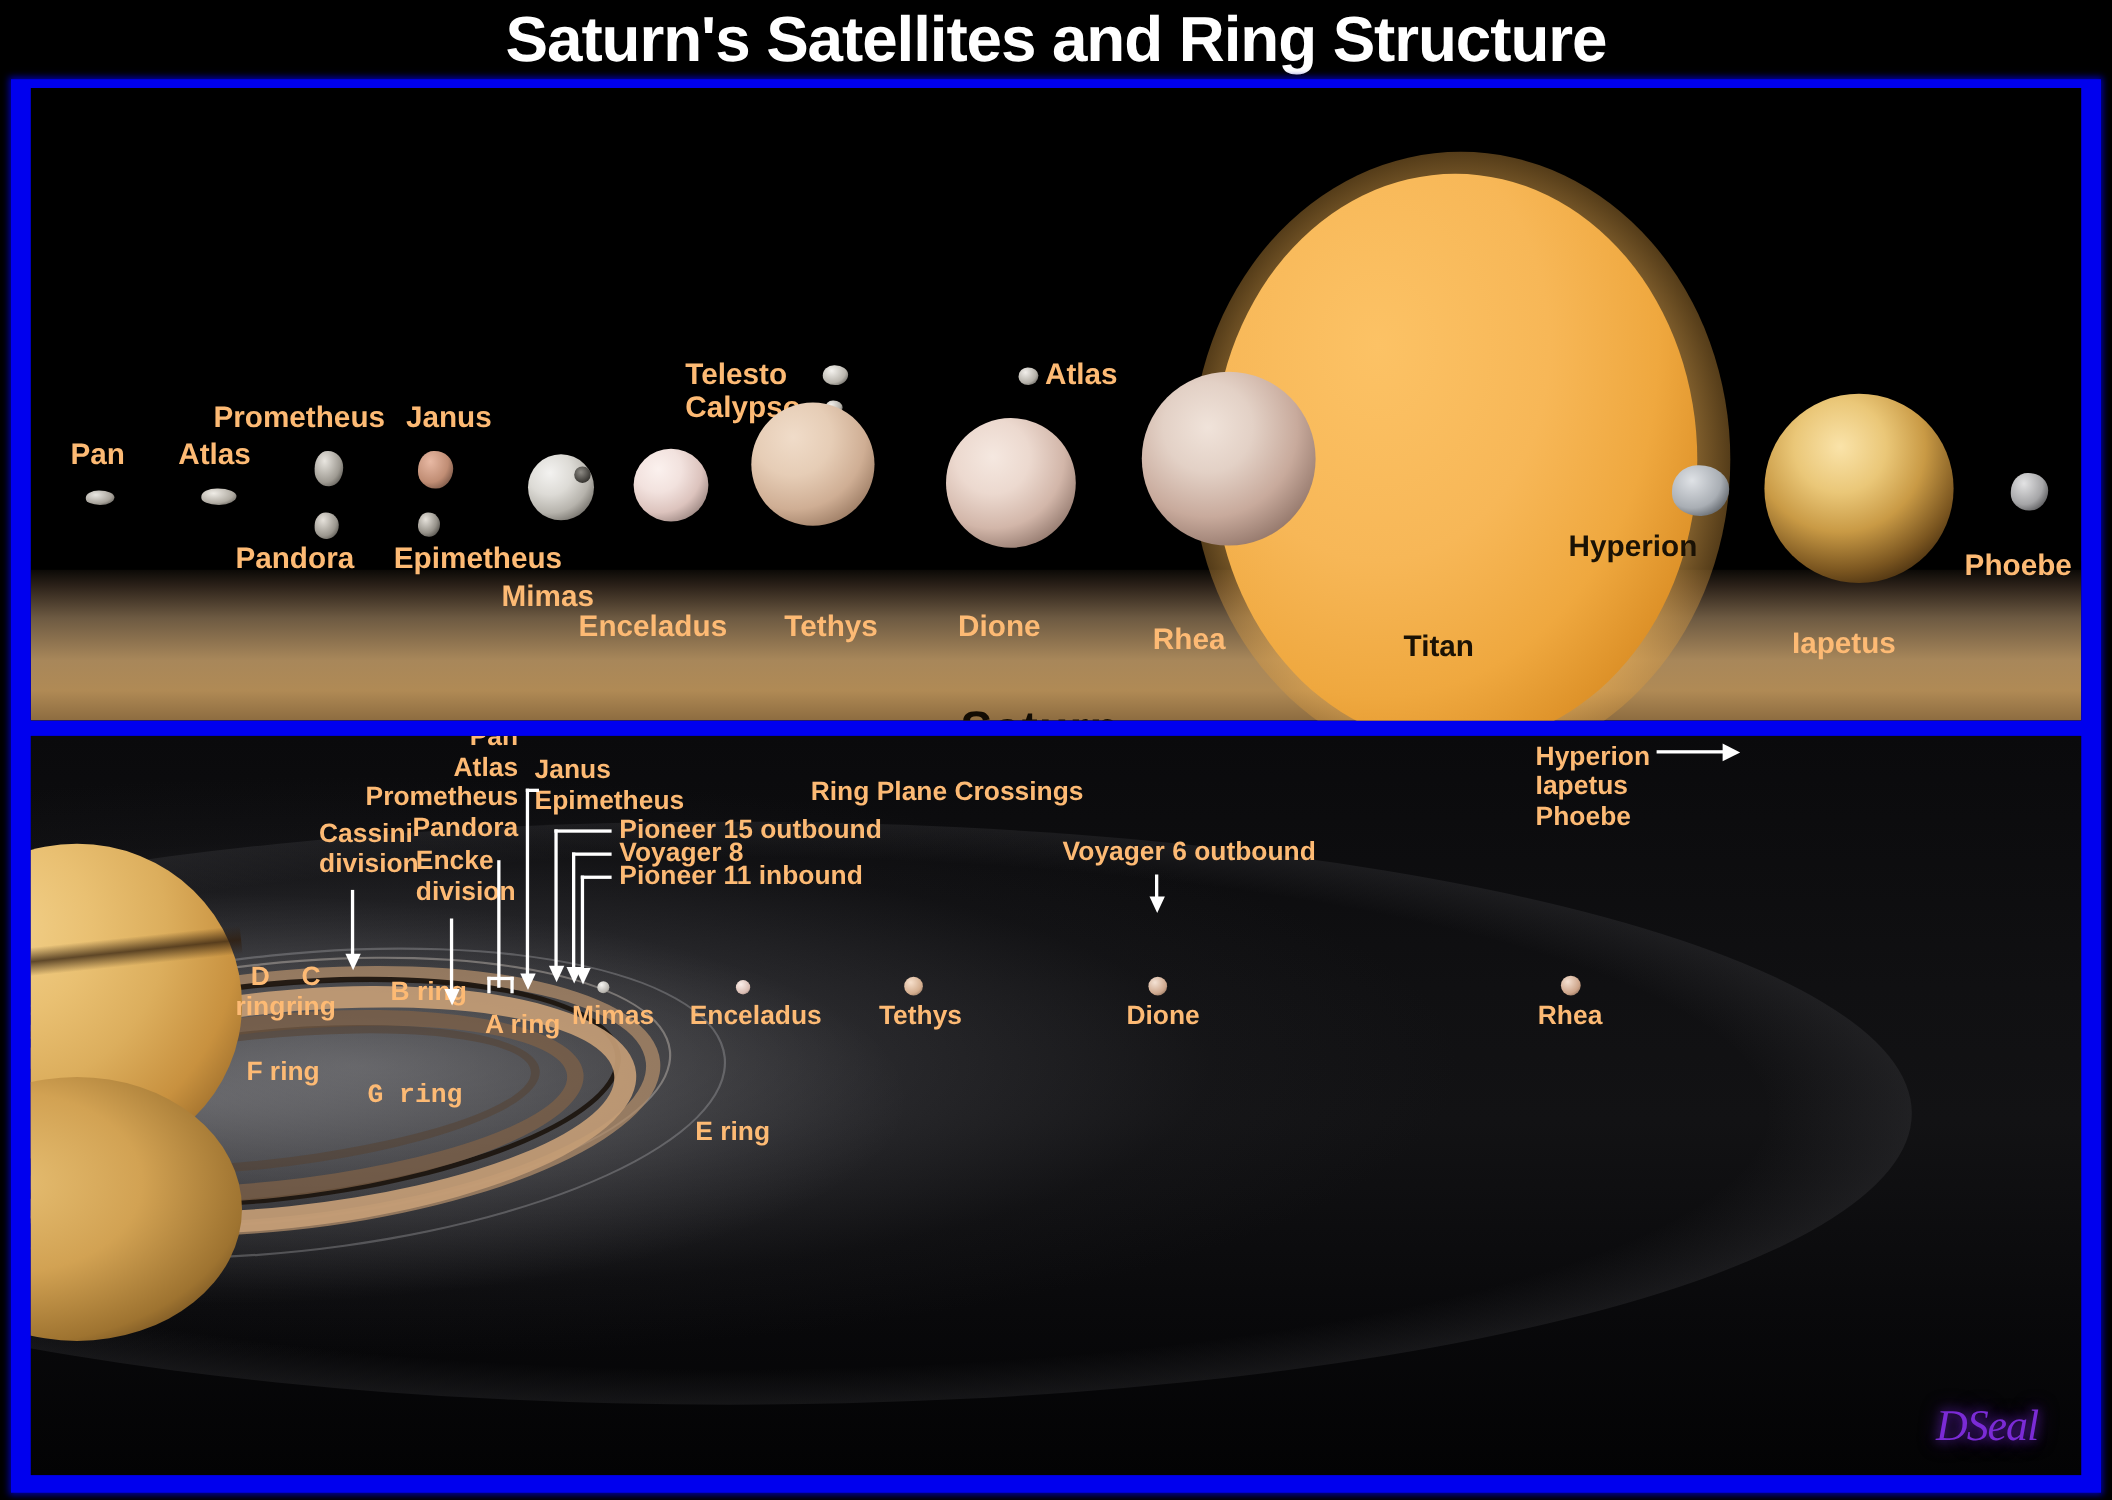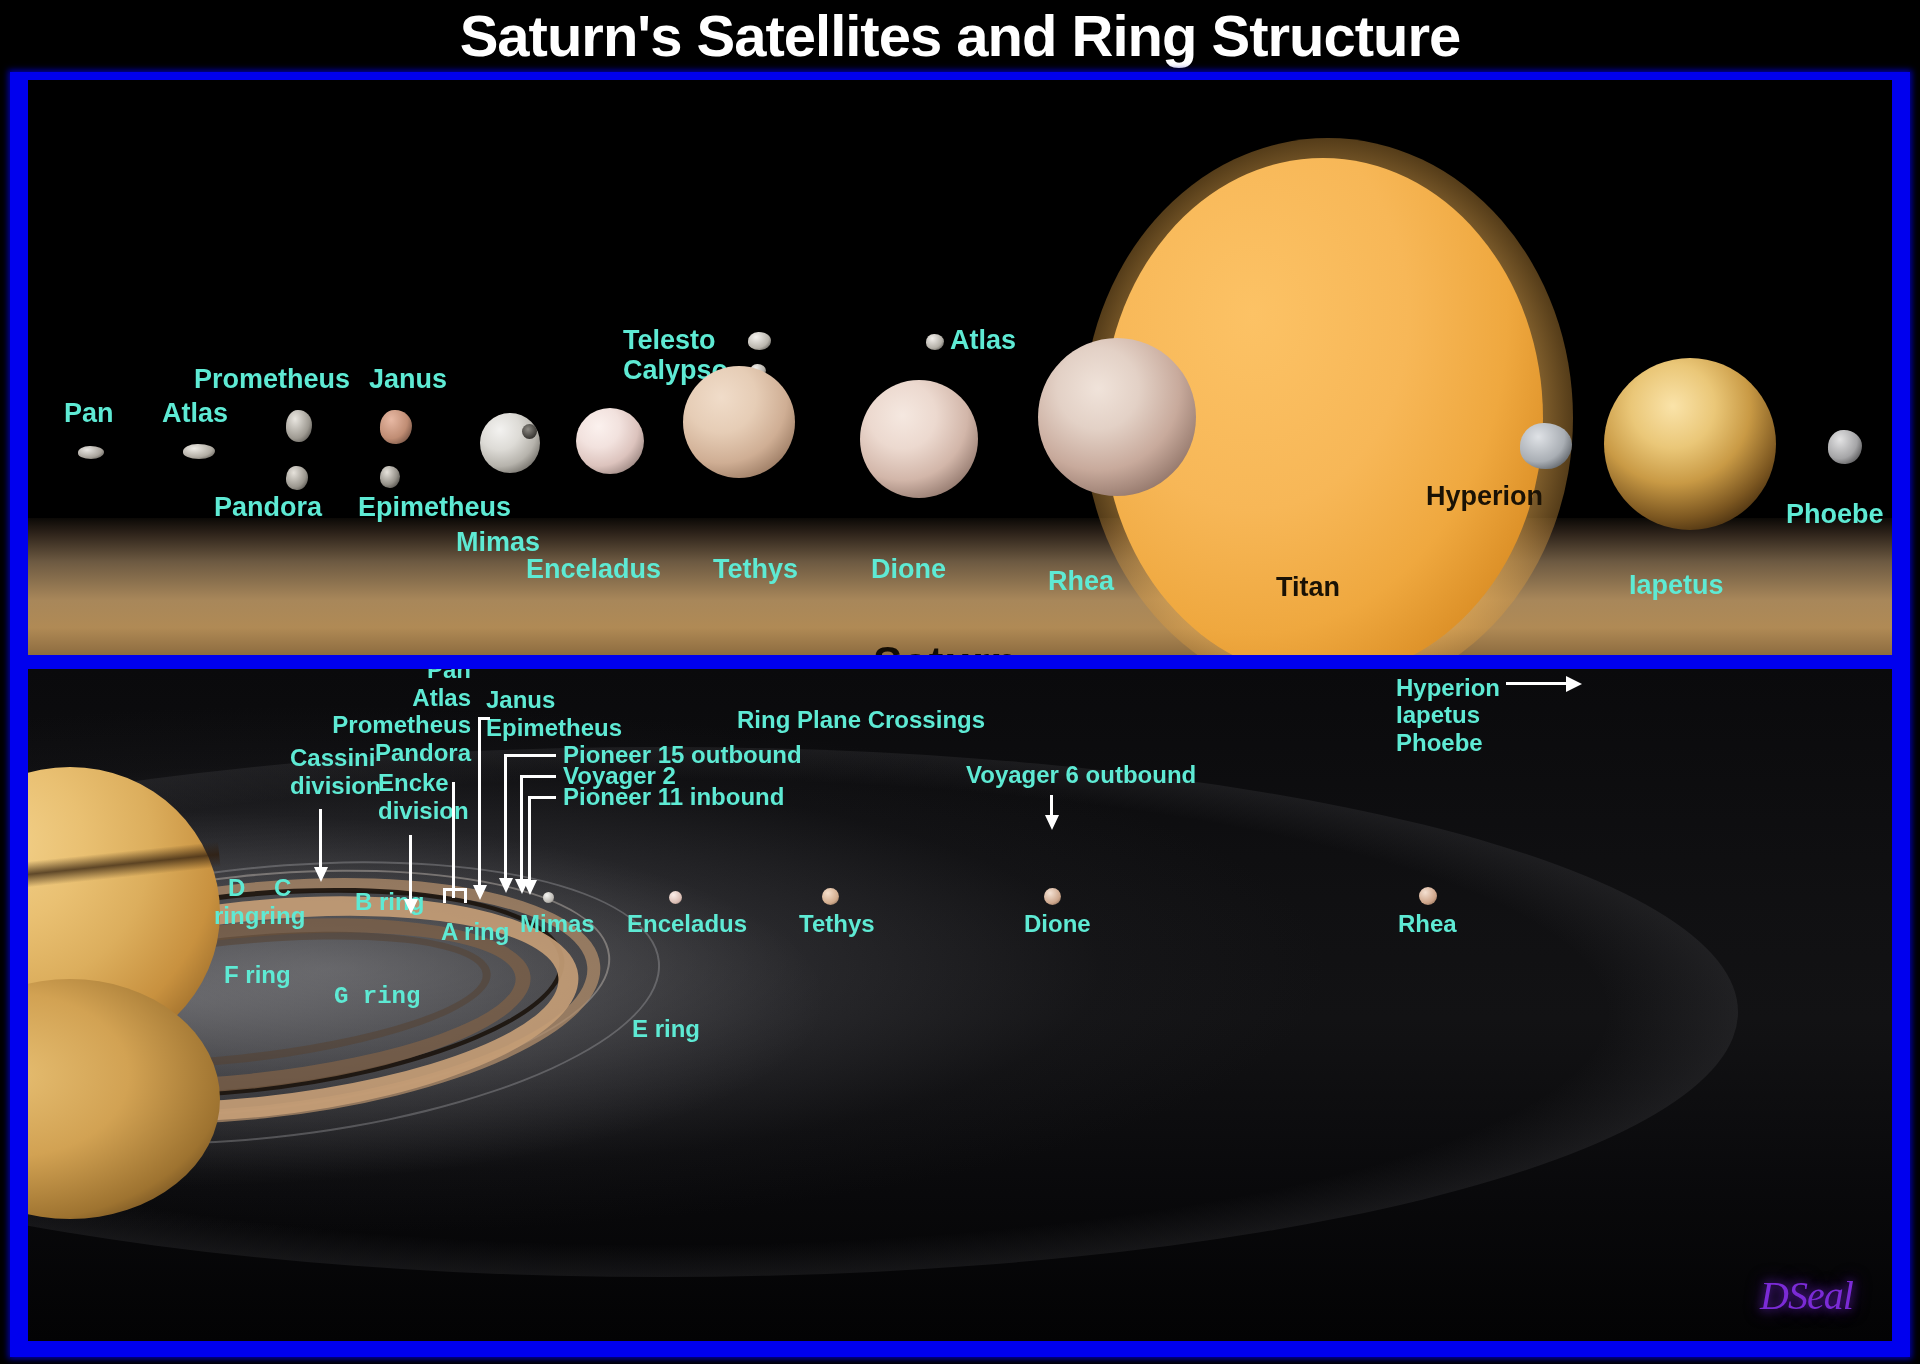--- a/index.html
+++ b/index.html
@@ -19,21 +19,21 @@
     position:absolute;left:10px;top:72px;width:1900px;height:1285px;
     background:#0000ee;
     box-shadow:0 0 6px 2px #0000aa;
   }
   .panel{position:absolute;overflow:hidden;background:#000;}
   #panel-top{left:18px;top:8px;width:1864px;height:575px;}
   #panel-bottom{left:18px;top:597px;width:1864px;height:672px;}
 
   
   .lbl{
-    position:absolute;color:#5eead4;font-weight:bold;white-space:nowrap;
+    position:absolute;color:#fdba74;font-weight:bold;white-space:nowrap;
     font-family:"Liberation Sans",sans-serif;line-height:1.15;
   }
   .lbl.dark{color:#1a1205;text-shadow:none;}
 
   
   #saturn-band{
     position:absolute;left:0;top:438px;width:1864px;height:137px;
     background:linear-gradient(to bottom,#0b0906 0%,#2a2018 10%,#6d5a42 32%,#a8875a 60%,#b08a55 80%,#8d6c40 100%);
   }
   #saturn-band-blur{
@@ -277,21 +277,21 @@
       <div class="vline" style="left:450px;top:48px;height:172px;"></div>
       <div class="arrowhead" style="left:445px;top:216px;"></div>
 
       <div class="lbl" style="left:709px;top:37px;font-size:24px;">Ring Plane Crossings</div>
 
       <div class="lbl" style="left:535px;top:72px;font-size:24px;">Pioneer 15 outbound</div>
       <div class="hline" style="left:476px;top:85px;width:52px;"></div>
       <div class="vline" style="left:476px;top:85px;height:128px;"></div>
       <div class="arrowhead" style="left:471px;top:209px;"></div>
 
-      <div class="lbl" style="left:535px;top:93px;font-size:24px;">Voyager 2</div>
+      <div class="lbl" style="left:535px;top:93px;font-size:24px;">Voyager 8</div>
       <div class="hline" style="left:492px;top:106px;width:36px;"></div>
       <div class="vline" style="left:492px;top:106px;height:108px;"></div>
       <div class="arrowhead" style="left:487px;top:210px;"></div>
 
       <div class="lbl" style="left:535px;top:114px;font-size:24px;">Pioneer 11 inbound</div>
       <div class="hline" style="left:500px;top:127px;width:28px;"></div>
       <div class="vline" style="left:500px;top:127px;height:88px;"></div>
       <div class="arrowhead" style="left:495px;top:211px;"></div>
 
       <div class="lbl" style="left:938px;top:92px;font-size:24px;">Voyager 6 outbound</div>

